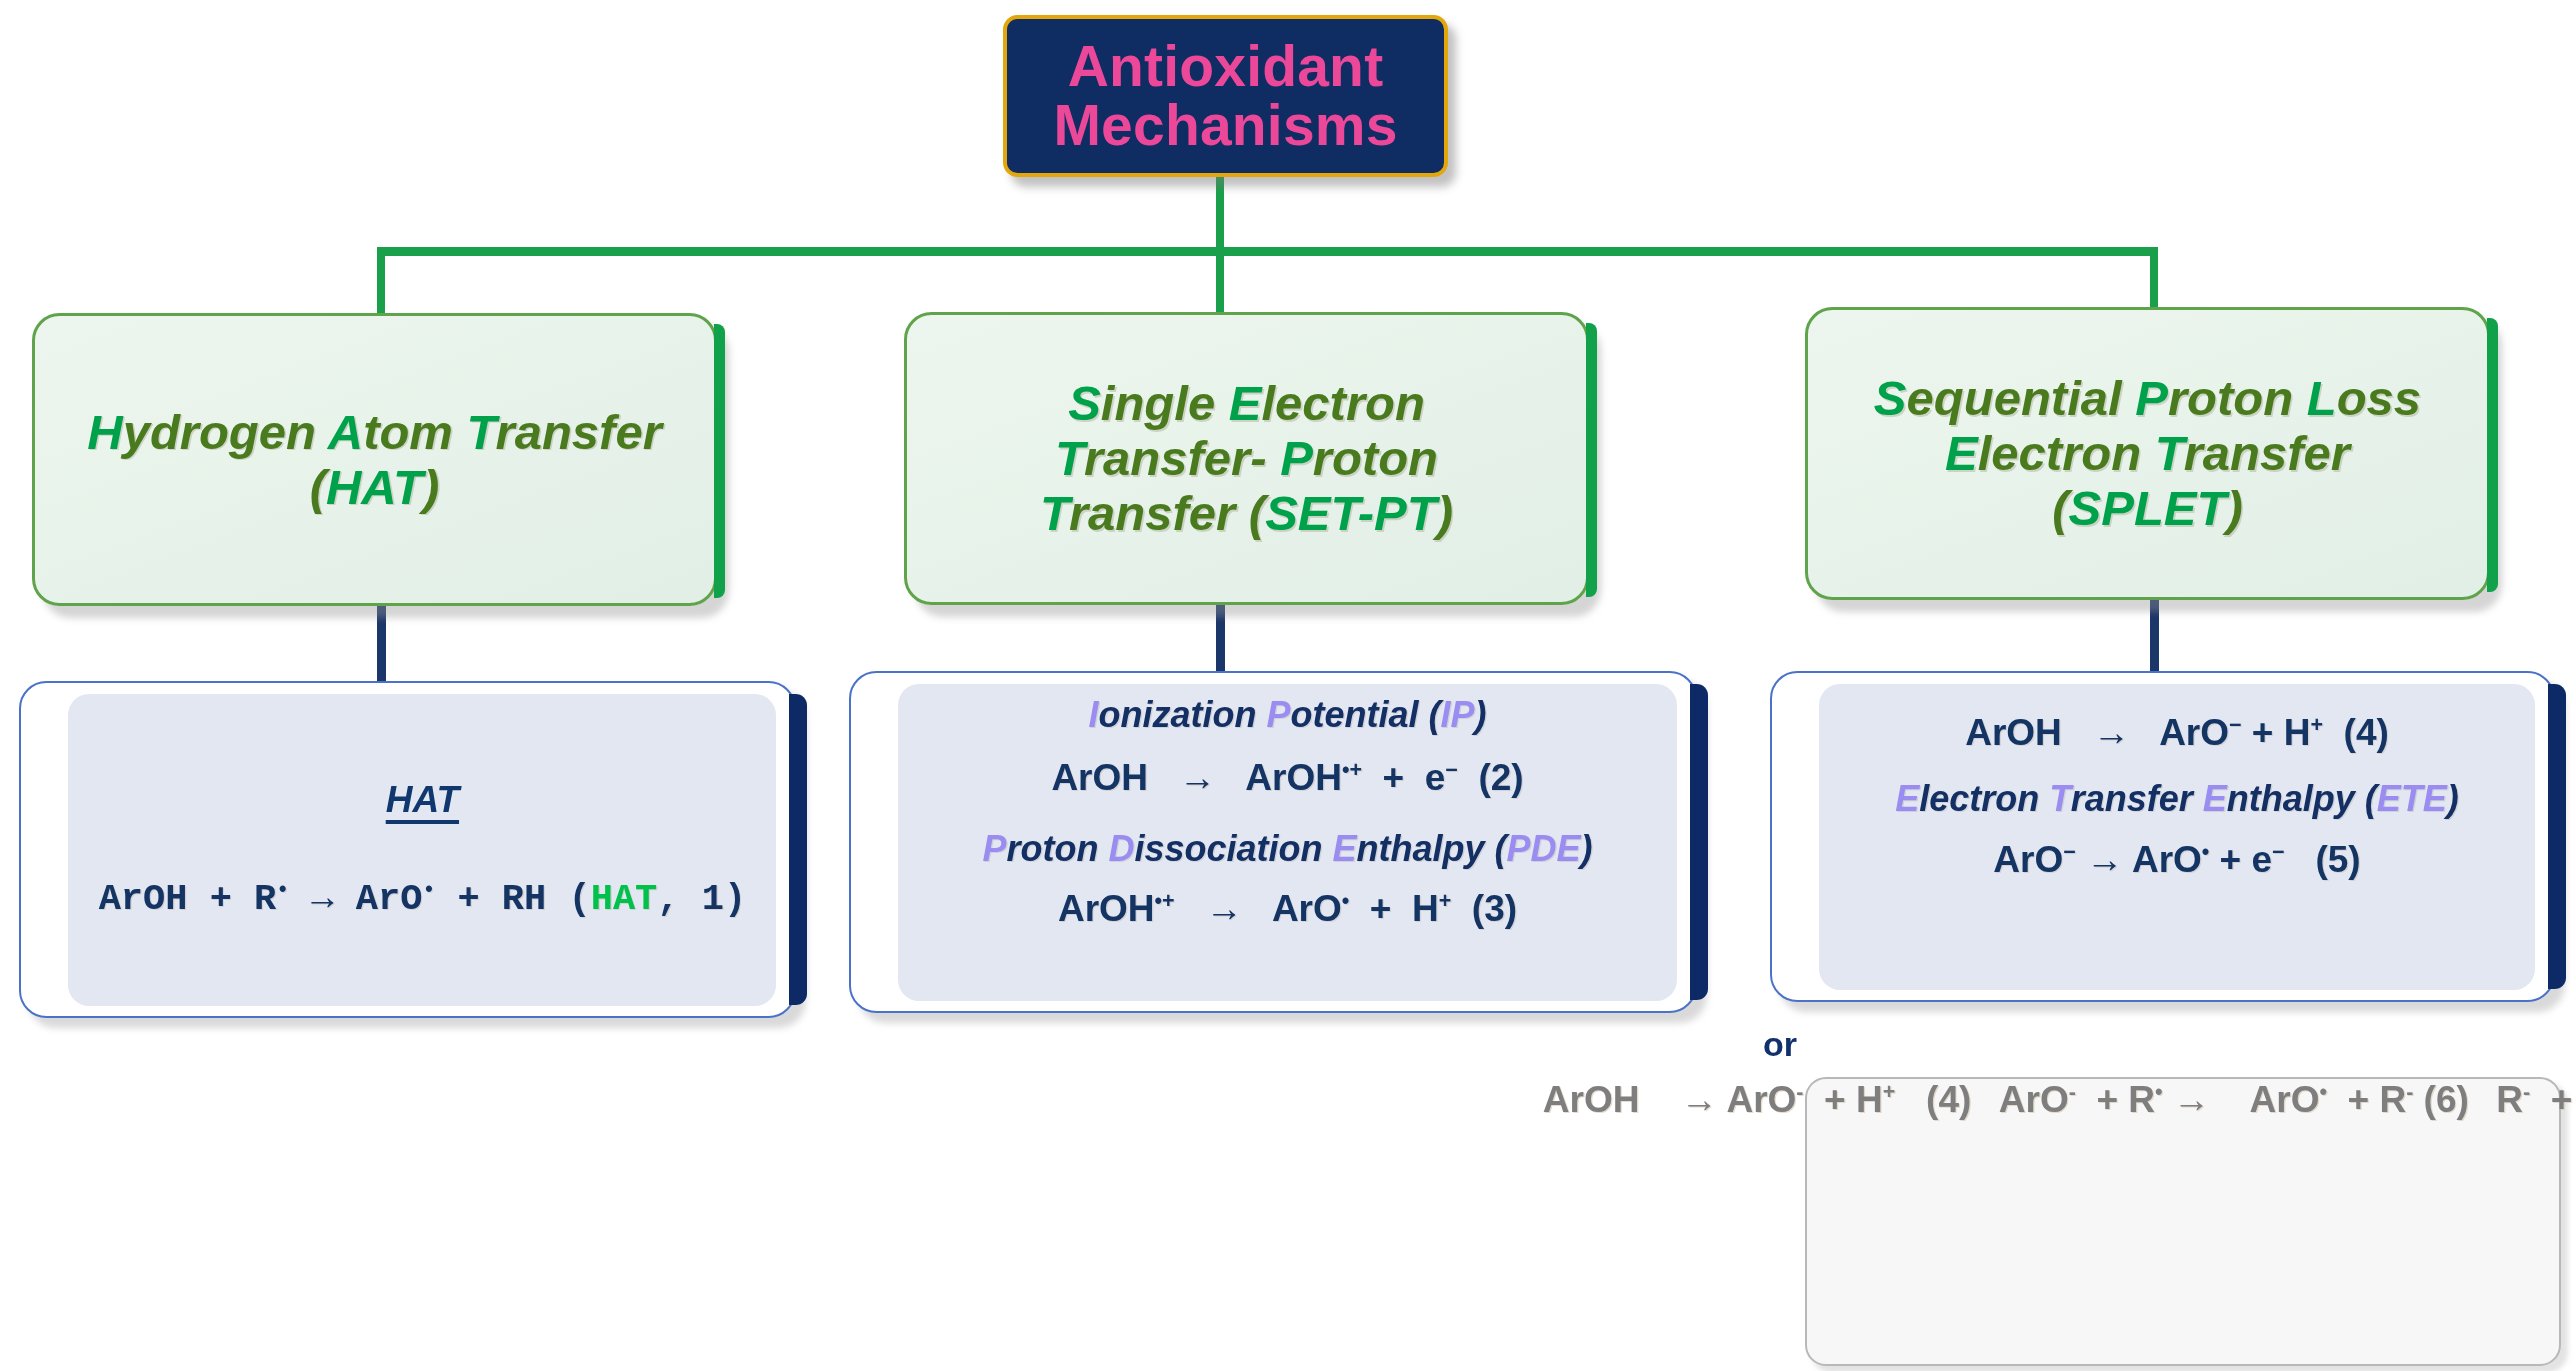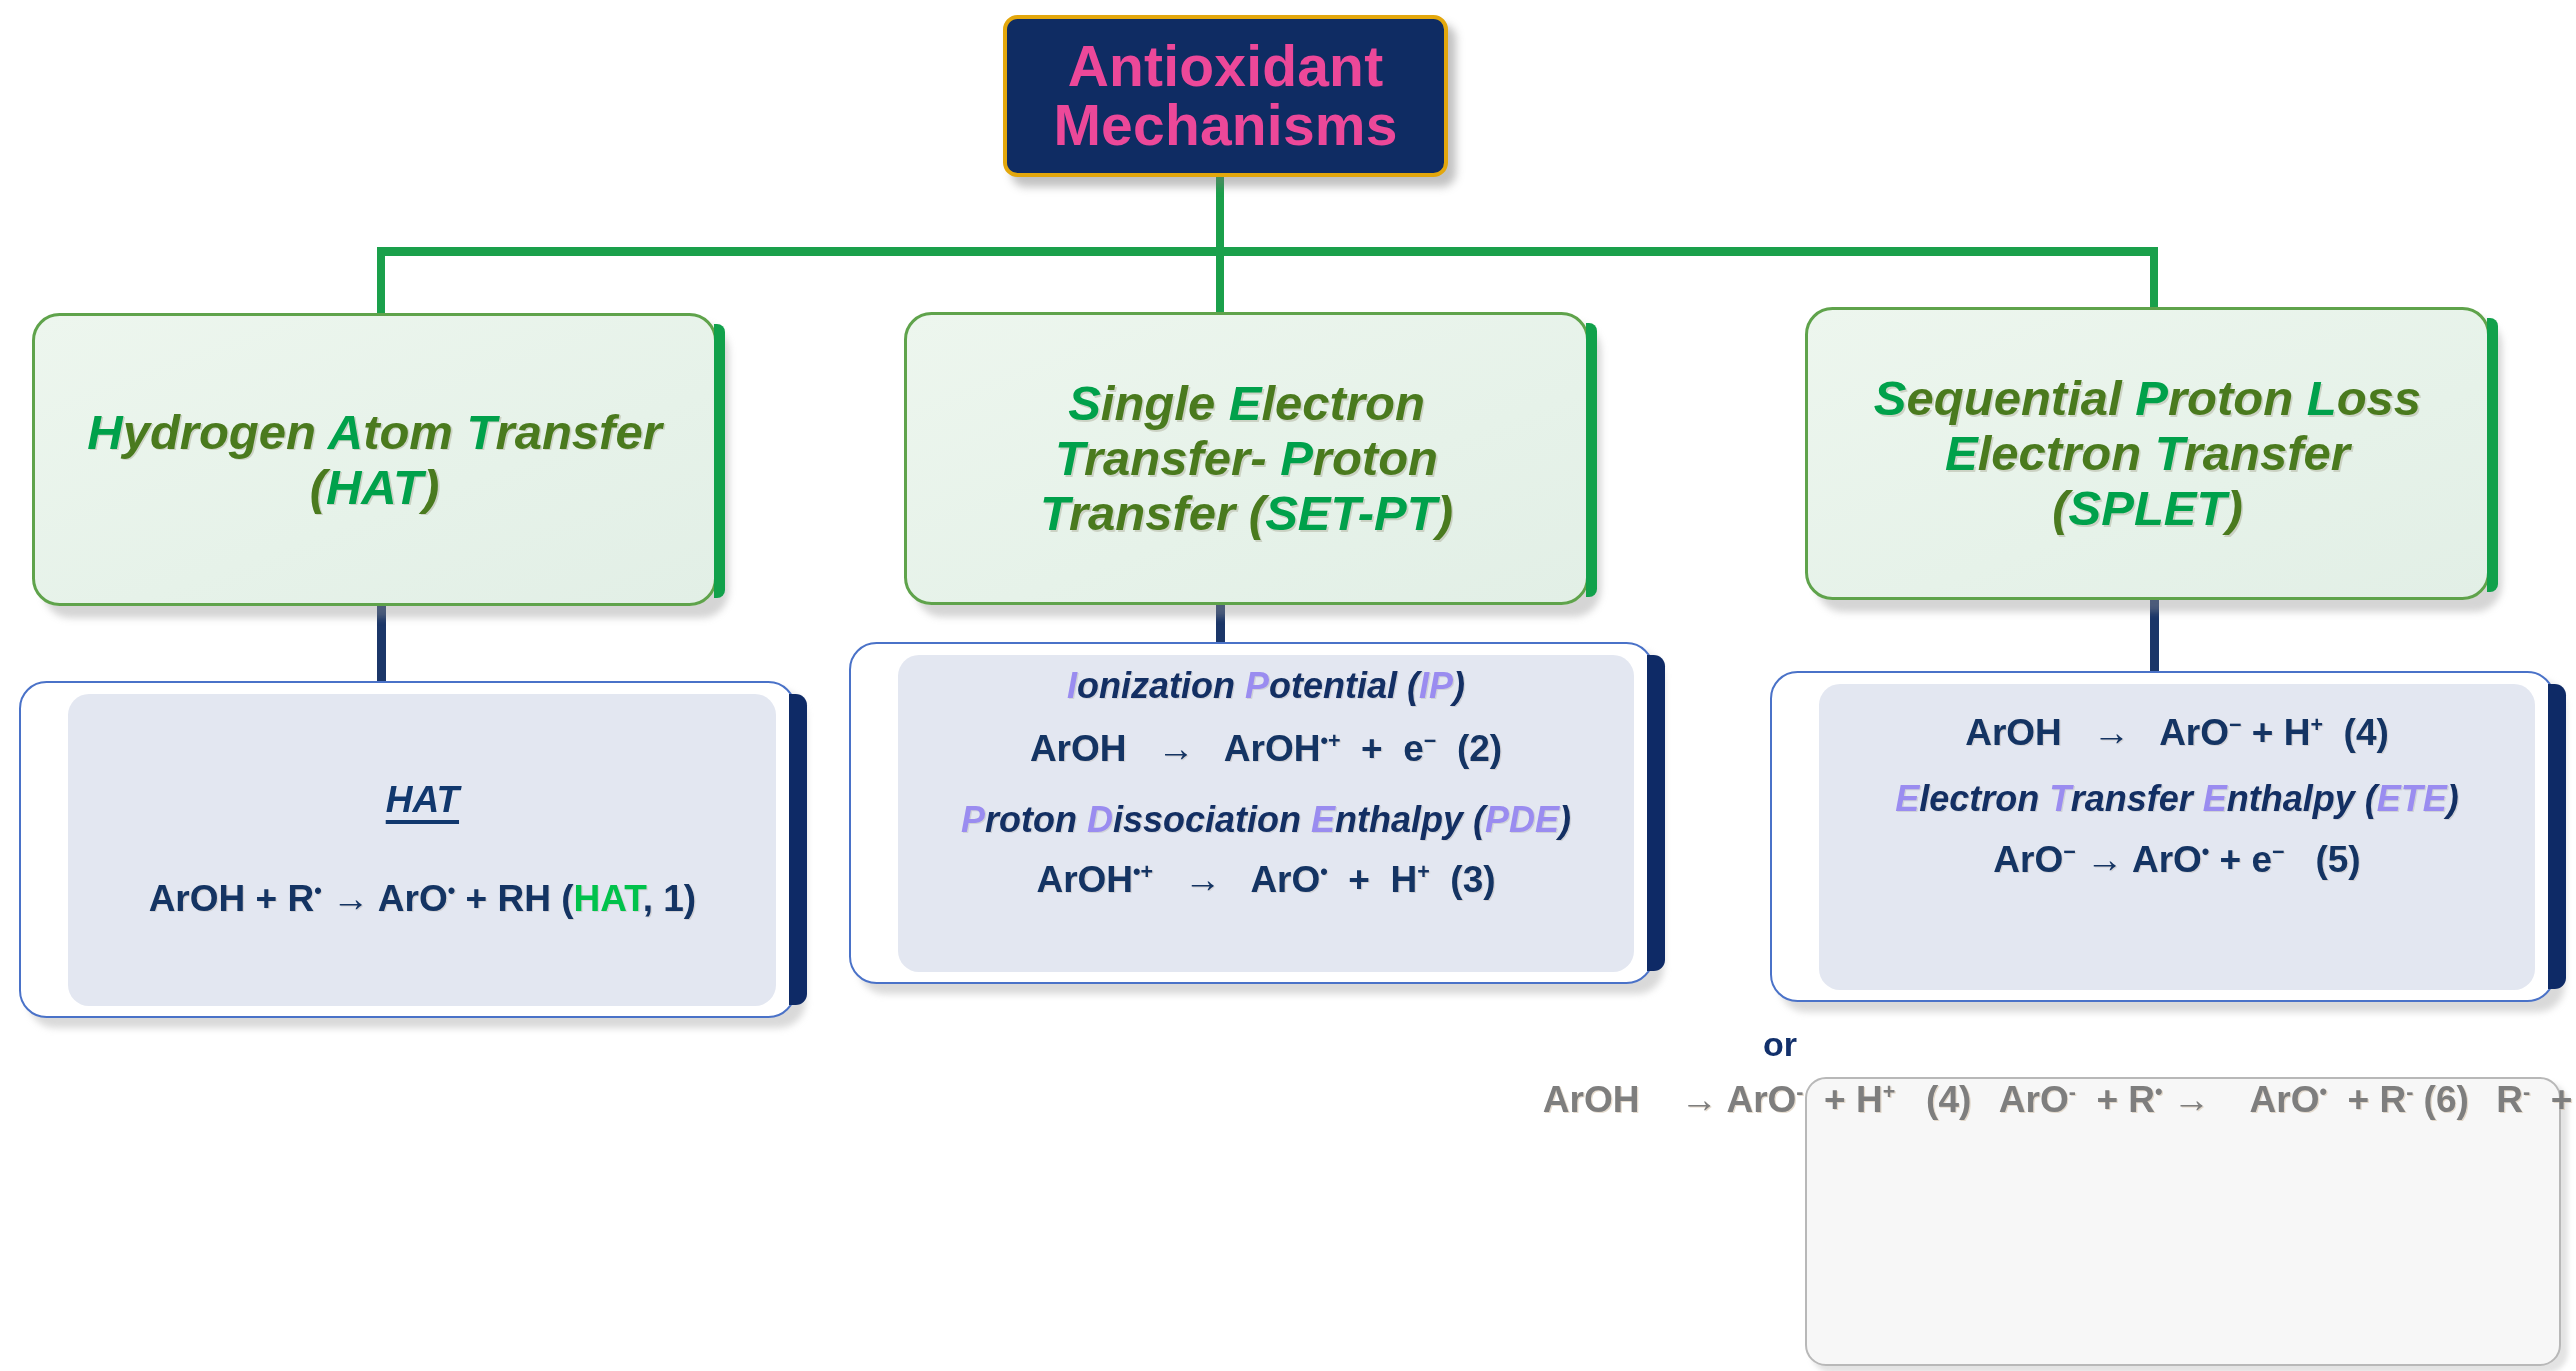--- a/index.html
+++ b/index.html
@@ -160,25 +160,25 @@
         <div><em>S</em><span>equential </span><em>P</em><span>roton </span><em>L</em><span>oss</span></div>
         <div><em>E</em><span>lectron </span><em>T</em><span>ransfer</span></div>
         <div><span>(</span><em>SPLET</em><span>)</span></div>
       </div>
   </div>
 
   <div class="blue-box" id="hat-box" style="left:19.4px;top:681px;width:773px;height:333px;">
     <div class="inner"></div>
     <div class="content">
       <div id="hat-title">HAT</div>
-      <div class="eq-line" style="margin-top:57px;">ArOH + R<sup>•</sup> → ArO<sup>•</sup> + RH (<span class="grn">HAT</span>, 1)</div>
-    </div>
-  </div>
-
-  <div class="blue-box" id="setpt-box" style="left:849px;top:642px;width:801px;height:338px;">
+      <div class="eq-line" style="margin-top:57px;font-family:Liberation Mono, monospace;">ArOH + R<sup>•</sup> → ArO<sup>•</sup> + RH (<span class="grn">HAT</span>, 1)</div>
+    </div>
+  </div>
+
+  <div class="blue-box" id="setpt-box" style="left:849px;top:671px;width:801px;height:338px;padding-left:43px;">
     <div class="inner"></div>
     <div class="content">
       <div class="eq-head"><em>I</em>onization <em>P</em>otential (<em>IP</em>)</div>
       <div class="eq-line" style="margin-top:21px;">ArOH &nbsp; → &nbsp; ArOH<sup>•+</sup> &nbsp;+&nbsp; e<sup>−</sup> &nbsp;(2)</div>
       <div class="eq-head" style="margin-top:29px;"><em>P</em>roton <em>D</em>issociation <em>E</em>nthalpy (<em>PDE</em>)</div>
       <div class="eq-line" style="margin-top:18px;">ArOH<sup>•+</sup> &nbsp; → &nbsp; ArO<sup>•</sup> &nbsp;+&nbsp; H<sup>+</sup> &nbsp;(3)</div>
     </div>
   </div>
 
   <div class="blue-box" id="splet-box" style="left:1770px;top:671px;width:781px;height:327px;">

